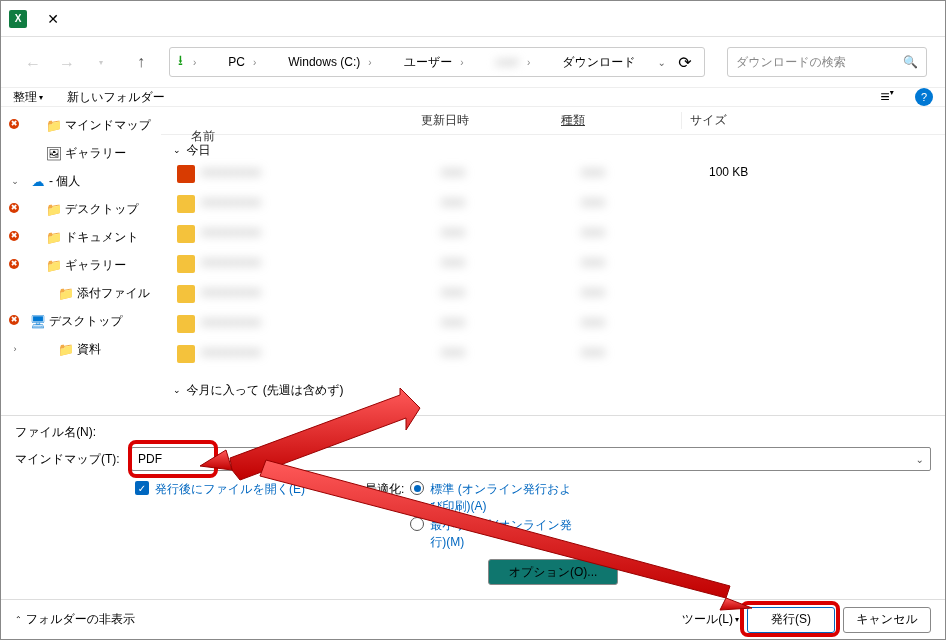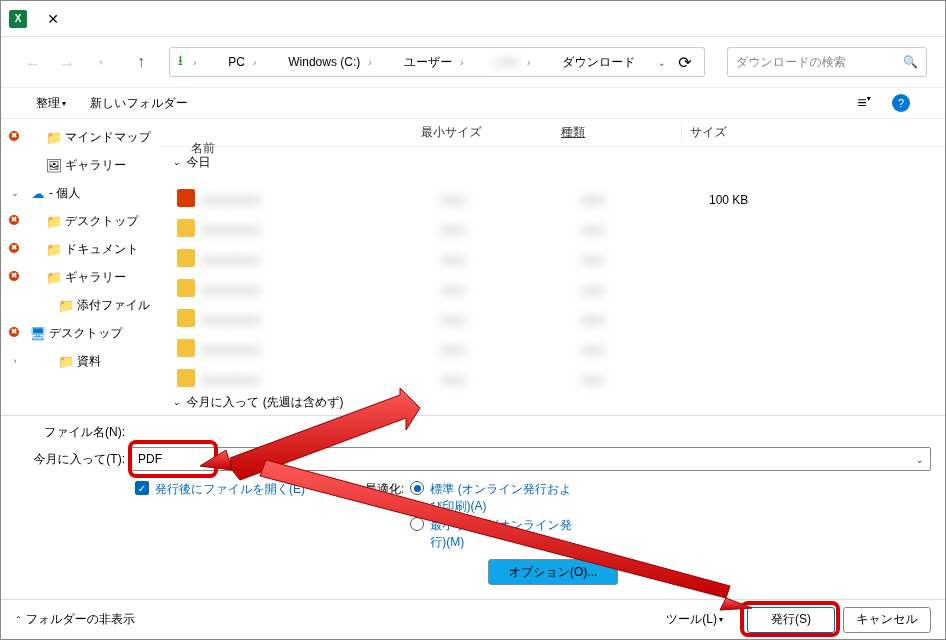--- a/index.html
+++ b/index.html
@@ -24,21 +24,21 @@
 .bc-item { font-size: 12px; padding: 2px 4px; margin-left: 24px; }
 .bc-blur { filter: blur(4px); color: #aaa; }
 .bc-end { flex: 1; }
 .bc-chevron { color: #666; font-size: 10px; margin-right: 6px; }
 .refresh-btn { width: 26px; display: flex; justify-content: center; }
 .search-box { width: 200px; height: 30px; border: 1px solid #ccc; border-radius: 3px; display: flex; align-items: center; padding: 0 8px; margin-left: 8px; }
 .search-ph { color: #888; font-size: 12px; flex: 1; }
 .search-icon { color: #555; font-size: 12px; }
 
 
-.toolbar { height: 32px; display: flex; align-items: center; padding: 0 35px; border-top: 1px solid #eee; border-bottom: 1px solid #eee; }
+.toolbar { height: 20px; display: flex; align-items: center; padding: 0 12px; border-top: 1px solid #eee; border-bottom: 1px solid #eee; }
 .tb-item { font-size: 12px; margin-right: 24px; display: flex; align-items: center; gap:2px; }
 .tb-spacer { flex: 1; }
 .view-icon { width: 20px; display: flex; justify-content: center; }
 .help-icon { width: 18px; height: 18px; border-radius: 50%; background: #0078d4; color: #fff; display: flex; align-items: center; justify-content: center; font-size: 11px; margin-left: 18px; }
 
 
 .main { flex: 1; display: flex; min-height: 0; }
 .sidebar { width: 160px; overflow: hidden; padding: 4px 0; }
 .tree-item { display: flex; align-items: center; height: 28px; font-size: 12px; padding-left: 8px; }
 .tree-item .exp { width: 12px; font-size: 9px; color: #555; text-align: center; }
@@ -54,60 +54,60 @@
 
 
 .filelist { flex: 1; display: flex; flex-direction: column; }
 .fl-header { height: 28px; display: flex; align-items: center; font-size: 12px; color: #333; border-bottom: 1px solid #eee; }
 .col-name { width: 260px; padding-left: 30px; margin-top: 32px; }
 .col-date { width: 140px; }
 .col-type { width: 120px; text-decoration: underline; }
 .col-size { width: 80px; border-left: 1px solid #eee; padding-left: 8px; }
 .group-hdr { height: 30px; display: flex; align-items: center; padding-left: 12px; font-size: 12px; }
 .group-hdr .exp { font-size: 9px; margin-right: 6px; }
-.file-row { height: 30px; display: flex; align-items: flex-end; font-size: 12px; padding-left: 16px; }
+.file-row { height: 30px; display: flex; align-items: flex-start; font-size: 12px; padding-left: 16px; }
 .file-row .ficon { width: 18px; height: 18px; margin-right: 6px; border-radius: 2px; }
 .fic-red { background: #d83b01; }
 .fic-yel { background: #f4c23c; }
 .file-row .blur { filter: blur(5px); color: #999; }
 .file-row .fname { width: 240px; }
 .file-row .fdate { width: 140px; }
 .file-row .ftype { width: 120px; }
 .file-row .fsize { width: 80px; padding-left: 8px; }
 
 
 .bottom { padding: 8px 14px 10px 14px; border-top: 1px solid #ddd; }
 .form-row { display: flex; align-items: center; margin-bottom: 6px; position: relative; }
-.form-label { width: 110px; text-align: right; font-size: 12px; margin-right: 6px; }
+.form-label { width: 110px; font-size: 12px; margin-right: 6px; }
 .form-input { flex: 1; height: 24px; border: 1px solid #888; border-radius: 2px; padding: 0 6px; font-size: 12px; }
 .form-select { flex: 1; height: 24px; border: 1px solid #888; border-radius: 2px; padding: 0 6px; font-size: 12px; display: flex; align-items: center; position: relative; }
 .form-select .chev { position: absolute; right: 6px; font-size: 10px; color: #555; }
 .highlight-box { position: absolute; border: 4px solid #d90000; border-radius: 8px; pointer-events: none; }
 .hl-type { left: 113px; top: -7px; width: 90px; height: 38px; }
 
 .options-area { display: flex; padding: 4px 0 0 120px; font-size: 12px; gap: 60px; }
 .opt-col { display: flex; flex-direction: column; gap: 2px; }
 .checkbox-row { display: flex; align-items: flex-start; gap: 6px; }
 .cb { width: 14px; height: 14px; background: #0067c0; border-radius: 2px; color: #fff; font-size: 10px; display: flex; align-items: center; justify-content: center; flex-shrink: 0; }
 .cb-label { color: #0067c0; }
 .radio-row { display: flex; align-items: flex-start; gap: 6px; margin-bottom: 2px; }
 .rb { width: 14px; height: 14px; border: 1px solid #555; border-radius: 50%; flex-shrink: 0; display: flex; align-items: center; justify-content: center; }
 .rb.sel::after { content: ""; width: 7px; height: 7px; background: #0067c0; border-radius: 50%; }
 .rb-label { max-width: 150px; }
 .rb-label .lnk { color: #0067c0; }
 .opt-label { text-align: left; }
 
 .options-btn-row { display: flex; justify-content: center; padding: 6px 0 4px 160px; }
-.opt-button { height: 26px; padding: 0 20px; border: 1px solid #888; background: #0ea5e9; border-radius: 3px; font-size: 12px; }
+.opt-button { height: 26px; padding: 0 20px; border: 1px solid #888; background: #0f766e; border-radius: 3px; font-size: 12px; }
 
 
 .footer { height: 40px; display: flex; align-items: center; padding: 0 14px; border-top: 1px solid #ddd; position: relative; }
 .footer-left { font-size: 12px; display: flex; align-items: center; gap: 4px; }
 .footer-spacer { flex: 1; }
-.footer-tool { font-size: 12px; margin-right: 16px; display: flex; align-items: center; gap: 2px; justify-content: flex-end; }
+.footer-tool { font-size: 12px; margin-right: 0; display: flex; align-items: center; gap: 2px; justify-content: flex-end; }
 .footer-btn { height: 26px; width: 88px; border: 1px solid #888; background: #fff; border-radius: 3px; font-size: 12px; margin-left: 8px; }
 .footer-btn.primary { border: 1px solid #0067c0; }
 .hl-publish { border: 4px solid #d90000; border-radius: 8px; position: absolute; right: 105px; top: 1px; width: 100px; height: 36px; pointer-events: none; }
 
 
 .arrow-svg { position: absolute; pointer-events: none; }
 
 .small-chev { font-size: 8px; }
 </style>
 </head>
@@ -214,21 +214,21 @@
         <div class="tree-item">
           <span class="exp">›</span>
           <span class="ind" style="width:36px"></span>
           <span class="icn fld">📁</span>
           <span class="label">資料</span>
         </div>
       </div>
     <div class="filelist">
       <div class="fl-header">
         <div class="col-name">名前</div>
-        <div class="col-date">最小サイズ</div>
+        <div class="col-date">更新日時</div>
         <div class="col-type">種類</div>
         <div class="col-size">サイズ</div>
       </div>
       <div id="filelist-body">
           <div class="group-hdr">
             <span class="exp">⌄</span>
             <span>今日</span>
           </div>
           <div class="file-row">
             <div class="ficon fic-red"></div>
@@ -285,21 +285,21 @@
           </div>
         </div>
     </div>
   </div>
 
   <div class="bottom">
     <div class="form-row">
       <div class="form-label">ファイル名(N):</div>
     </div>
     <div class="form-row" style="position:relative;">
-      <div class="form-label">今月に入って(T):</div>
+      <div class="form-label">マインドマップ(T):</div>
       <div class="form-select">
         <span>PDF</span>
         <span class="chev">⌄</span>
       </div>
       <div class="highlight-box hl-type"></div>
     </div>
 
     <div class="options-area">
       <div class="opt-col">
         <div class="checkbox-row">

